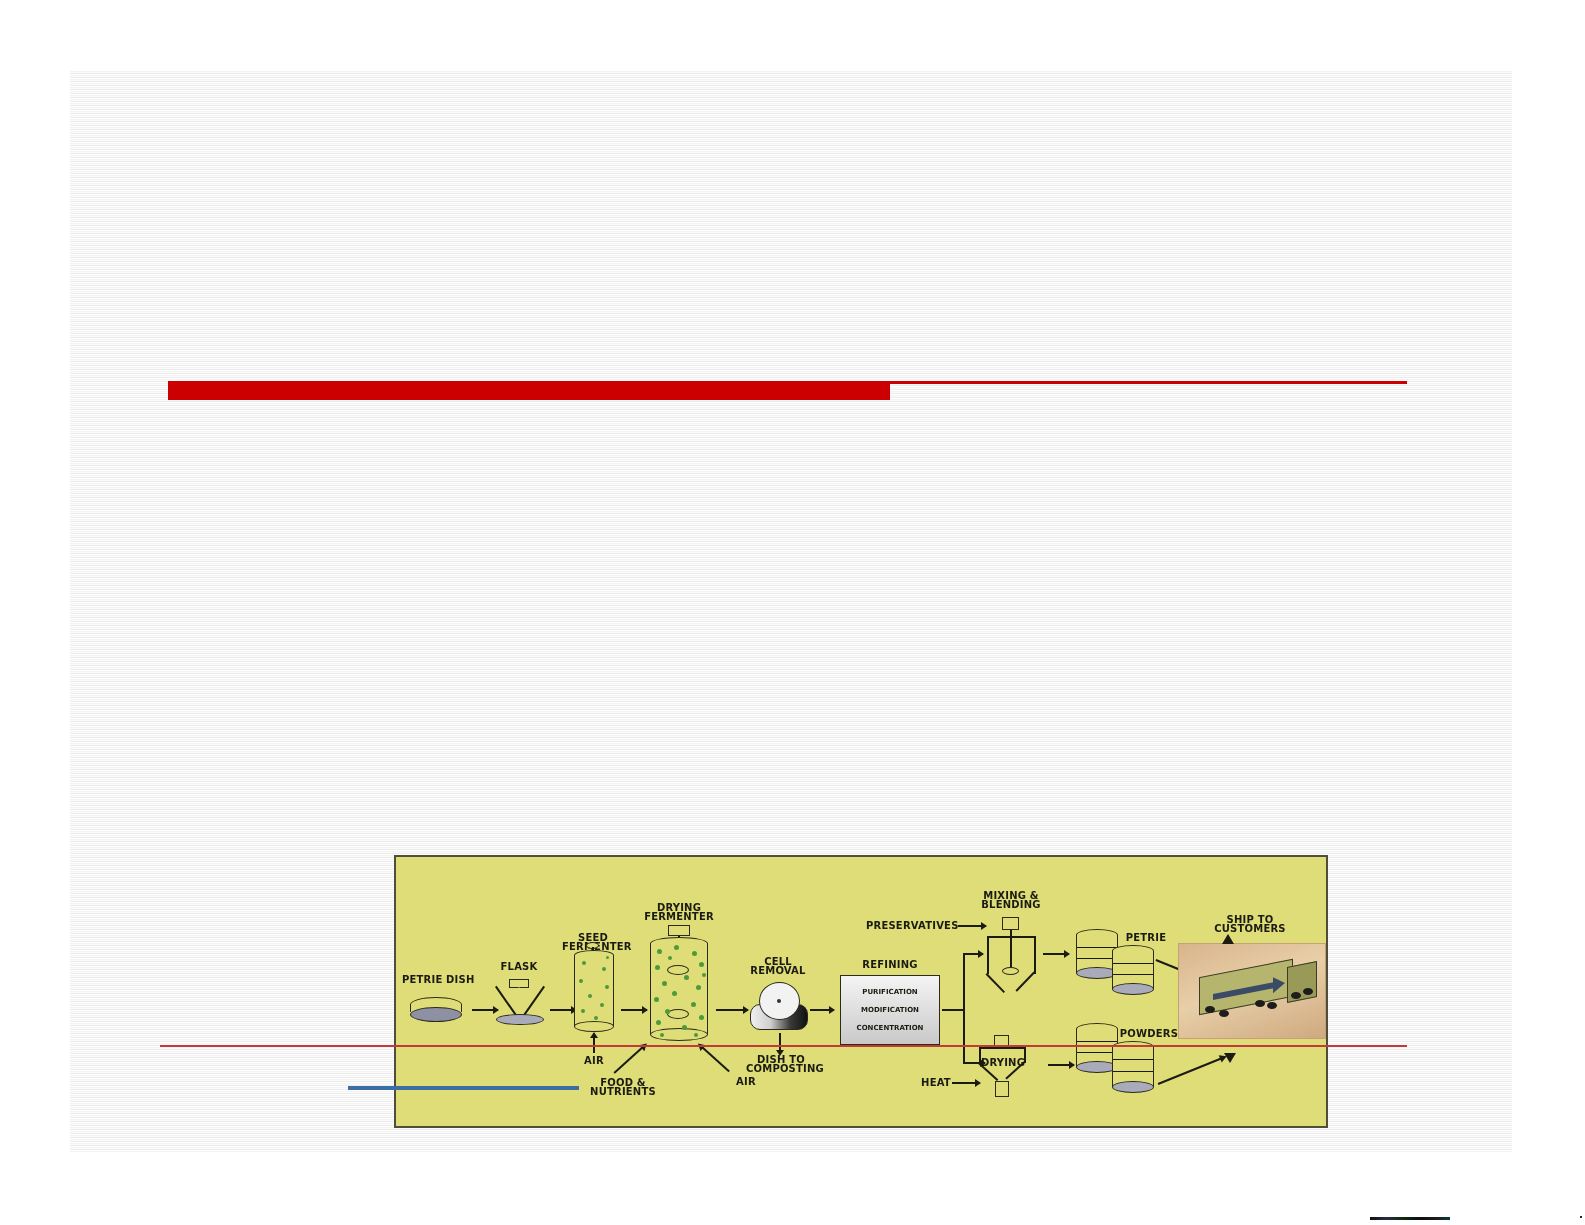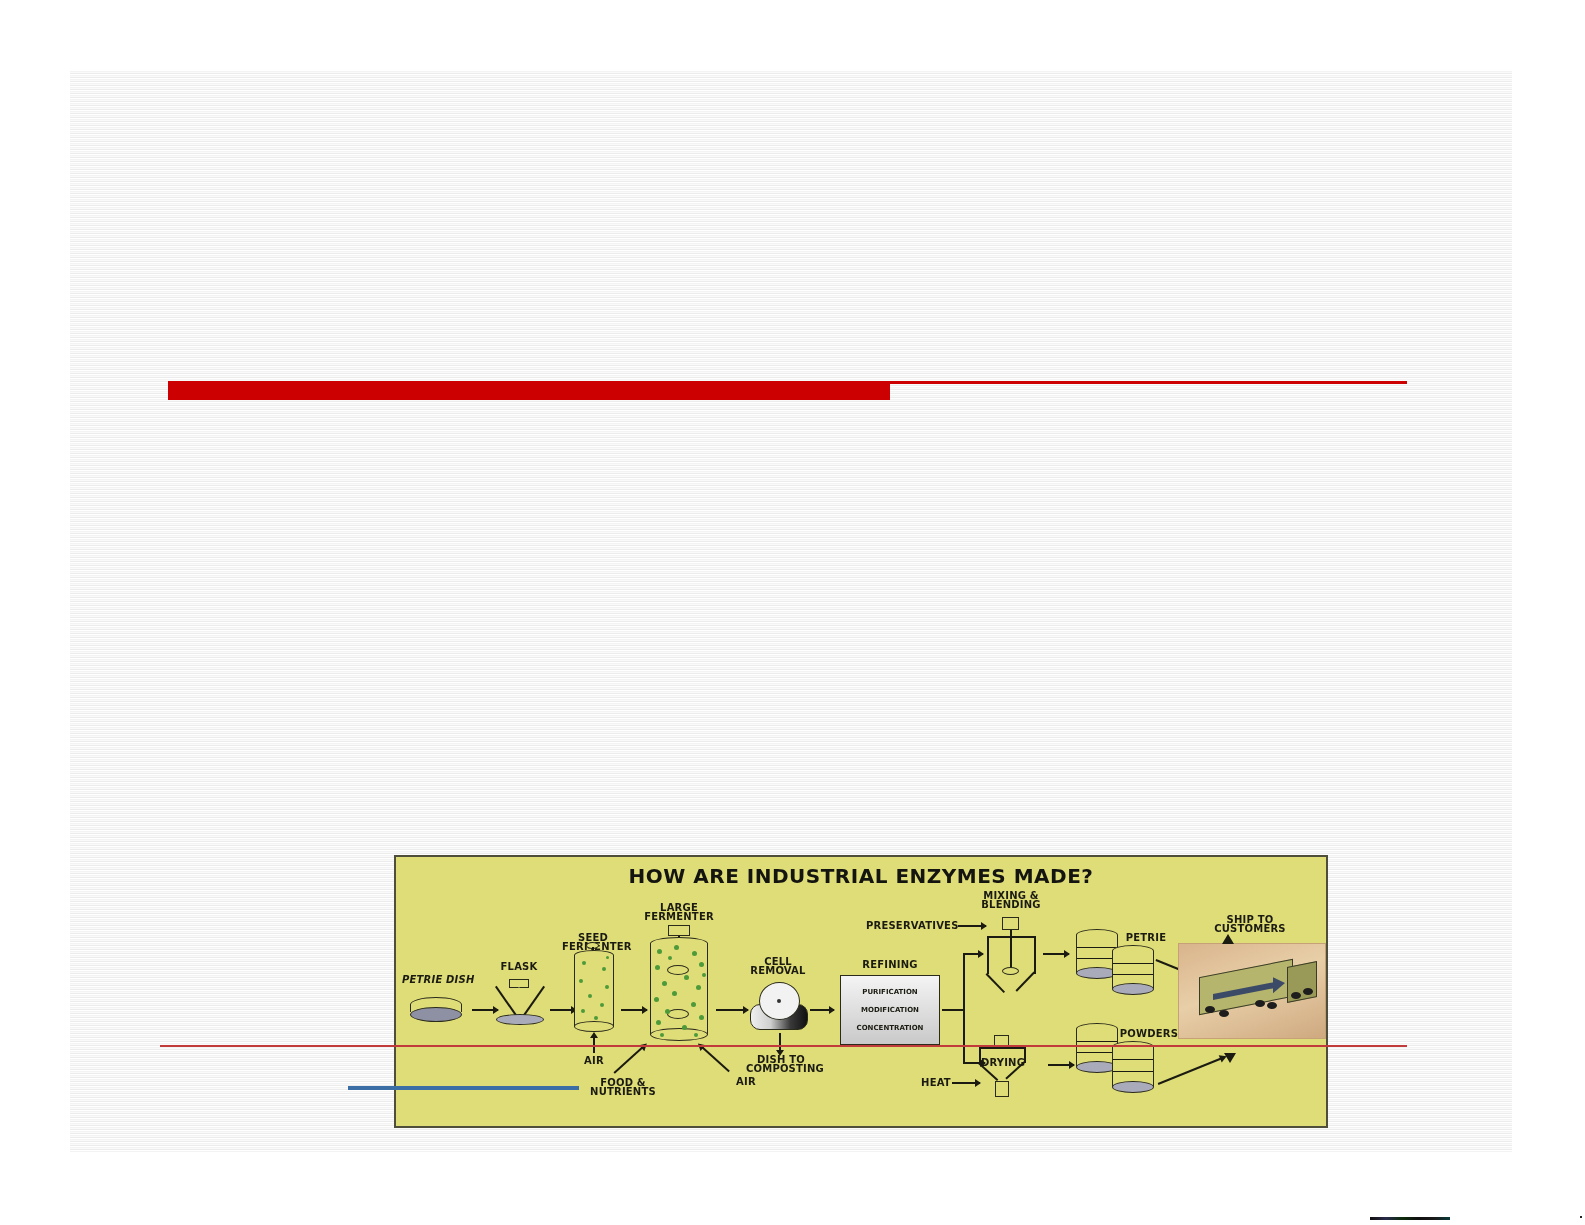--- a/index.html
+++ b/index.html
@@ -279,23 +279,22 @@
 
   <div id="title-placeholder"></div>
 
   <div id="title-rule-thin"></div>
   <div id="title-rule-thick"></div>
 
   <div id="body-placeholder"></div>
 
   <div id="diagram">
 
-    <div id="diagram-title">HOW ARE INDUSTRIAL ENZYMES MADE?</div>
-
-    <div class="lbl" style="left:6px; top:118px; width:70px;font-style:italic;">PETRIE DISH</div>
+
+    <div class="lbl" style="left:6px; top:118px; width:70px;">PETRIE DISH</div>
     <div class="petri-top" style="left:14px; top:140px;"></div>
     <div class="petri-side" style="left:14px; top:147px;"></div>
     <div class="petri-bot" style="left:14px; top:150px;"></div>
     <div class="arrow-h" style="left:76px; top:152px; width:26px;"></div>
 
     <div class="lbl" style="left:95px; top:105px; width:56px;">FLASK</div>
     <div class="stroke fillY" style="left:113px; top:122px; width:20px; height:9px;"></div>
     <div class="flask-body" style="left:99px; top:130px;"></div>
     <div class="line" style="left:99px; top:130px; width:2px; height:36px; transform:rotate(-35deg); transform-origin:top left;"></div>
     <div class="line" style="left:147px; top:130px; width:2px; height:36px; transform:rotate(35deg); transform-origin:top right;"></div>
@@ -314,21 +313,21 @@
     <div class="speck" style="left:209px;top:128px;width:4px;height:4px;"></div>
     <div class="speck" style="left:192px;top:137px;width:4px;height:4px;"></div>
     <div class="speck" style="left:204px;top:146px;width:4px;height:4px;"></div>
     <div class="speck" style="left:185px;top:152px;width:4px;height:4px;"></div>
     <div class="speck" style="left:198px;top:159px;width:4px;height:4px;"></div>
     <div class="speck" style="left:210px;top:99px;width:3px;height:3px;"></div>
     <div class="arrow-v up" style="left:197px; top:180px; height:16px;"></div>
     <div class="lbl" style="left:180px; top:199px; width:36px;">AIR</div>
     <div class="arrow-h" style="left:225px; top:152px; width:26px;"></div>
 
-    <div class="lbl wrap" style="left:243px; top:46px; width:80px;">LARGE FERMENTER</div>
+    <div class="lbl wrap" style="left:243px; top:46px; width:80px;">DRYING FERMENTER</div>
     <div class="stroke fillY" style="left:272px; top:68px; width:22px; height:11px;"></div>
     <div class="line" style="left:282px; top:79px; width:1.5px; height:92px;"></div>
     <div class="cyl-ellipse" style="left:254px; top:80px; width:58px; height:13px;"></div>
     <div class="cyl-body" style="left:254px; top:86px; width:58px; height:92px;"></div>
     <div class="cyl-ellipse" style="left:254px; top:171px; width:58px; height:13px;"></div>
     <div class="cyl-ellipse" style="left:271px; top:108px; width:22px; height:10px;"></div>
     <div class="cyl-ellipse" style="left:271px; top:152px; width:22px; height:10px;"></div>
     <div class="speck" style="left:261px;top:92px;width:5px;height:5px;"></div>
     <div class="speck" style="left:278px;top:88px;width:5px;height:5px;"></div>
     <div class="speck" style="left:296px;top:94px;width:5px;height:5px;"></div>

